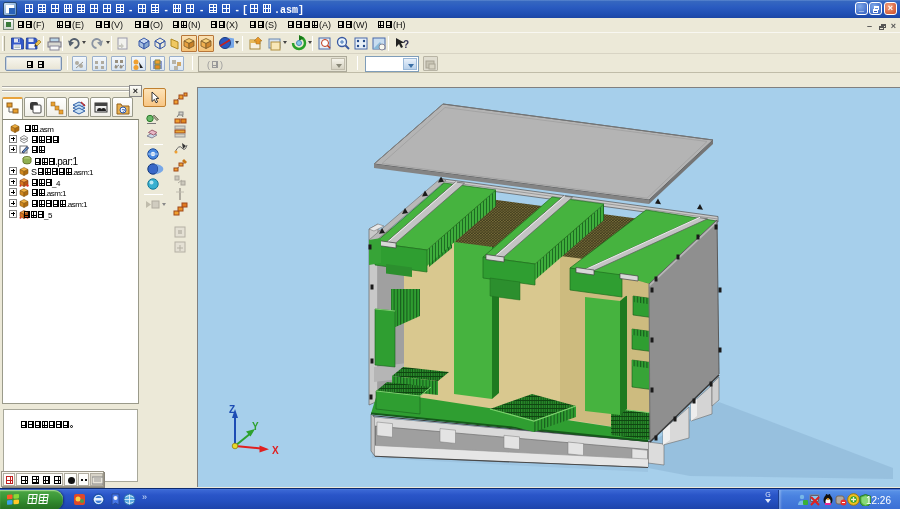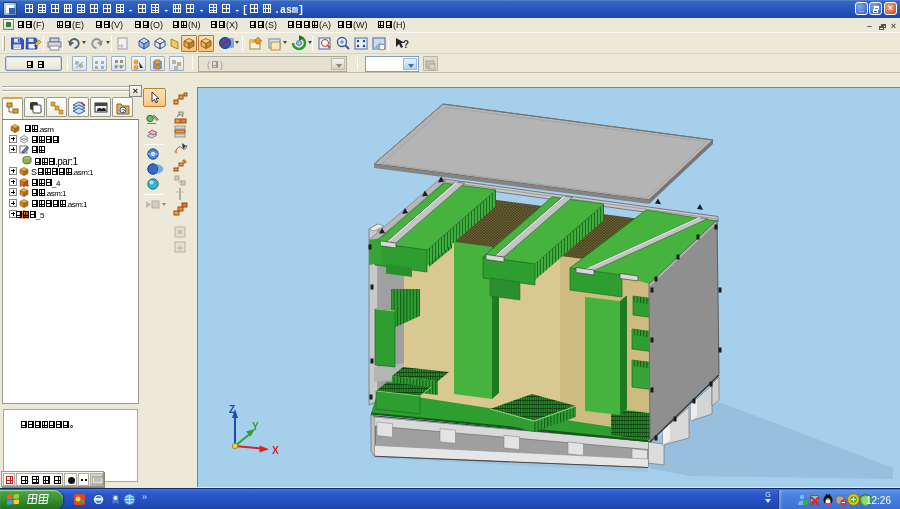--- a/index.html
+++ b/index.html
@@ -487,21 +487,21 @@
           <span class="pm"></span>
           <svg width="11" height="11" style="left:16px">
             <g stroke="#8a3a10" stroke-width=".6">
               <path d="M1 3.5 L5 1.5 L9 3.5 L5 5.5 Z" fill="#f0a040"></path>
               <path d="M1 3.5 V7.5 L5 9.5 V5.5 Z" fill="#d87820"></path>
               <path d="M9 3.5 V7.5 L5 9.5 V5.5 Z" fill="#b85810"></path>
             </g>
             <circle cx="8.5" cy="8.5" r="1.2" fill="#e03020"></circle>
             <circle cx="1.5" cy="8.8" r="1" fill="#e03020"></circle>
           </svg>
-          <span class="tx" style="left:12px"><span class="k tk"></span><span class="k tk c"></span><span class="k tk b"></span><span style="font-size:8px;letter-spacing:-0.5px">_5</span></span>
+          <span class="tx" style="left:20px"><span class="k tk"></span><span class="k tk c"></span><span class="k tk b"></span><span style="font-size:8px;letter-spacing:-0.5px">_5</span></span>
         </div>
       </div>
   <div id="msgpane" class="abs">
         <span class="tx"><span class="k tk"></span><span class="k tk b"></span><span class="k tk"></span><span class="k tk c"></span><span class="k tk"></span><span class="k tk b"></span><span class="k tk"></span><span style="display:inline-block;width:3px;height:3px;border:1px solid #000;border-radius:50%;margin-left:1px"></span></span>
       </div>
   <div id="vt1" class="abs">
         <div class="vbtn sel" style="top:4px;height:19px"><svg width="21" height="17">
             <path d="M8 3 L8 12.5 L10.4 10.4 L12 13.8 L13.6 13 L12 9.7 L14.8 9.4 Z" fill="#fff" stroke="#222" stroke-width="0.9"></path>
           </svg></div>
 <div class="vbtn" style="top:28px"><svg width="21" height="15">

